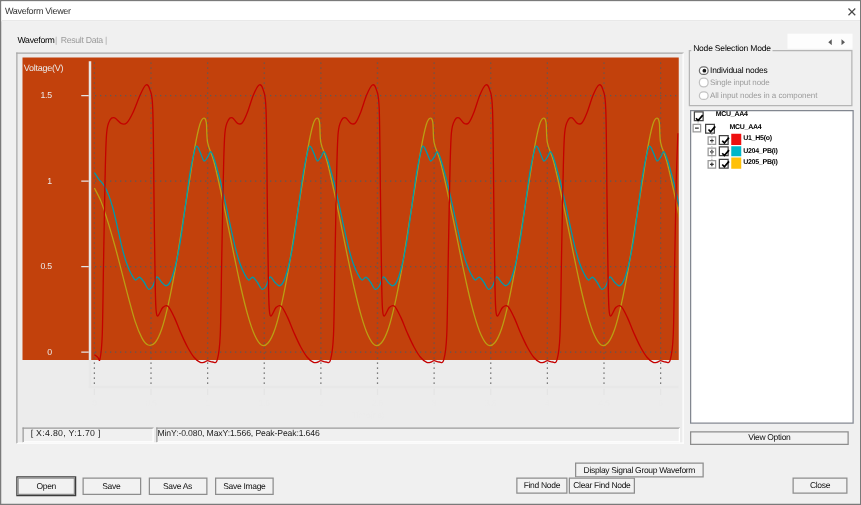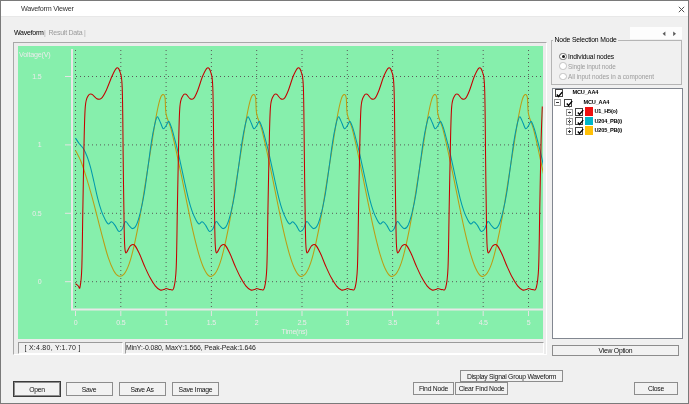--- a/index.html
+++ b/index.html
@@ -20,37 +20,37 @@
 .radio .dot{position:absolute;left:1.6px;top:1.6px;width:3px;height:3px;border-radius:50%;background:#1a1a1a}
 .gd{stroke:#595959;stroke-width:1;stroke-dasharray:1 3}
 .ax{stroke:#e8e8e8;stroke-width:2}
 .tk{stroke:#e4e4e4;stroke-width:1}
 .lb{fill:#ebebeb;font-size:7px;font-family:"Liberation Sans",sans-serif;letter-spacing:-0.2px}
 .cv{fill:none;stroke-width:1.05}
 </style></head>
 <body>
 
 <div class="abs" style="left:0;top:0;width:687px;height:16px;background:#fff;border-bottom:1px solid #e8e8e8"></div>
-<div class="abs" style="left:20px;top:2.5px;color:#333;font-size:7.2px;letter-spacing:-0.25px;white-space:nowrap">Waveform Viewer</div>
+<div class="abs" style="left:3px;top:2.5px;color:#333;font-size:7.2px;letter-spacing:-0.25px;white-space:nowrap">Waveform Viewer</div>
 <svg class="abs" style="left:676.5px;top:4.5px" width="7" height="7" viewBox="0 0 7 7">
     <path d="M0.8,0.8L6.2,6.2M6.2,0.8L0.8,6.2" stroke="#4a4a4a" stroke-width="0.95"></path>
   </svg>
 
 <div class="abs" style="left:629px;top:25.5px;width:52px;height:12.5px;background:#fdfdfd"></div>
 <svg class="abs" style="left:660px;top:29.5px" width="17" height="5.5" viewBox="0 0 17 5.5">
     <path d="M4.4,0.4L1.6,2.75L4.4,5.1z" fill="#5a5a5a"></path>
     <path d="M12.2,0.4L15,2.75L12.2,5.1z" fill="#5a5a5a"></path>
   </svg>
 <div class="abs t7" style="left:13px;top:28px;color:#000">Waveform</div>
 <div class="abs t7" style="left:43px;top:27.5px;color:#aaa">|</div>
 <div class="abs t7 gray" style="left:47.5px;top:28px">Result Data</div>
 <div class="abs t7" style="left:83px;top:27.5px;color:#aaa">|</div>
 
 <div class="abs" style="left:12px;top:41px;width:534px;height:313px;background:#ececec;border:1px solid #a8a8a8;border-bottom-color:#fff;border-right-color:#fff"></div>
-<div class="abs" style="left:17px;top:45px;width:525px;height:293px;background:#86efac">
+<div class="abs" style="left:17px;top:45px;width:525px;height:242px;background:#c2410c">
 <svg width="525" height="293" viewBox="0 0 525 293">
 <line x1="57.5" y1="4" x2="57.5" y2="263" class="gd"></line>
 <line x1="102.8" y1="4" x2="102.8" y2="263" class="gd"></line>
 <line x1="148.1" y1="4" x2="148.1" y2="263" class="gd"></line>
 <line x1="193.4" y1="4" x2="193.4" y2="263" class="gd"></line>
 <line x1="238.7" y1="4" x2="238.7" y2="263" class="gd"></line>
 <line x1="284.0" y1="4" x2="284.0" y2="263" class="gd"></line>
 <line x1="329.3" y1="4" x2="329.3" y2="263" class="gd"></line>
 <line x1="374.6" y1="4" x2="374.6" y2="263" class="gd"></line>
 <line x1="419.9" y1="4" x2="419.9" y2="263" class="gd"></line>

